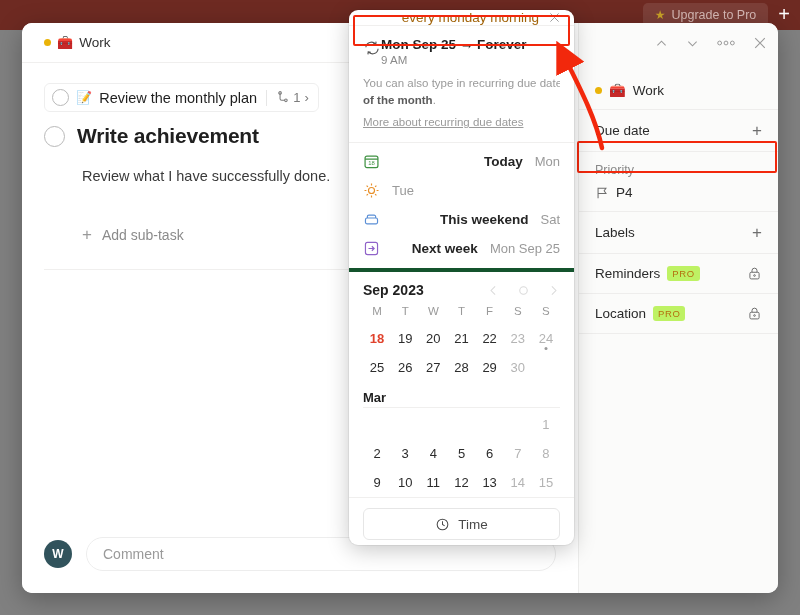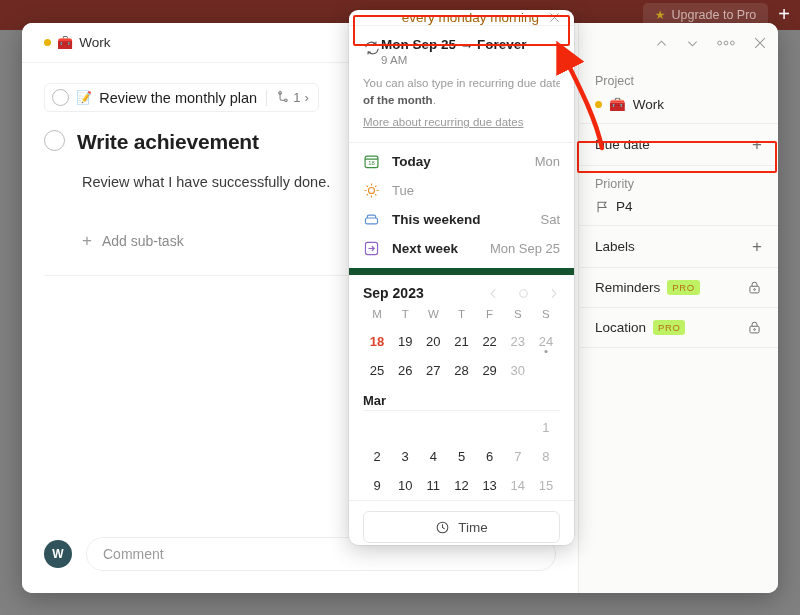--- a/index.html
+++ b/index.html
@@ -83,21 +83,21 @@
     width: 17px; height: 17px; border: 1.6px solid #b9b9b9;
     border-radius: 50%; flex: none;
   }
   .chip-emoji { font-size: 13px; }
   .chip-text { font-size: 14.5px; color: #1f1f1f; }
   .chip-div { width: 1px; height: 16px; background: #e6e6e6; margin: 0 2px; }
   .chip-sub { display: flex; align-items: center; gap: 4px; color: #7c7c7c; font-size: 13px; }
   .chip-sub svg { display:block; }
 
   .task-title-row {
-    display: flex; gap: 12px; margin: 12px 0 0 0;
+    display: flex; align-items: center; gap: 12px; margin: 6px 0 0 0;
   }
   .circle-cb-lg {
     width: 21px; height: 21px; border: 1.8px solid #b9b9b9;
     border-radius: 50%; flex: none;
   }
   .task-title { font-size: 21px; font-weight: bold; color: #202020; letter-spacing: -0.2px; }
 
   .task-desc {
     margin: 20px 0 0 38px; font-size: 14.5px; color: #3a3a3a;
   }
@@ -181,21 +181,21 @@
   .recur-hint {
     font-size: 11.5px; color: #9a9a9a; line-height: 1.45;
     margin-top: 9px; white-space: nowrap; overflow: hidden;
   }
   .recur-hint b { color: #5c5c5c; }
   .recur-link {
     display: inline-block; margin-top: 8px; font-size: 11.5px;
     color: #9a9a9a; text-decoration: underline;
   }
 
-  .dp-quick { border-bottom: 7px solid #14532d; padding: 4px 0 5px 0; }
+  .dp-quick { border-bottom: 4px solid #14532d; padding: 4px 0 5px 0; text-align: right; }
   .quick-row {
     display: flex; align-items: center;
     padding: 6px 14px; gap: 12px;
   }
   .q-icon { width: 17px; height: 17px; flex: none; }
   .q-icon svg { display: block; }
   .q-label { font-size: 13.5px; font-weight: bold; color: #252525; flex: 1; }
   .q-hint { font-size: 13px; color: #9a9a9a; }
 
   .dp-cal { padding: 10px 14px 0 14px; flex: 1; }
@@ -327,21 +327,20 @@
       <span class="wc">
         <svg width="16" height="16" viewBox="0 0 20 20" fill="none" stroke="currentColor" stroke-width="1.4">
             <path d="M4 4l12 12M16 4L4 16"></path>
           </svg>
       </span>
     </div>
 
     <div style="height:40px"></div>
 
     <div class="side-field">
-      <div class="side-label">Project</div>
       <div class="side-value">
         <span class="sv-dot"></span>
         <span>🧰</span>
         <span>Work</span>
       </div>
     </div>
 
     <div class="row-field">
       <span class="rf-label">Due date</span>
       <span class="rf-plus">+</span>

